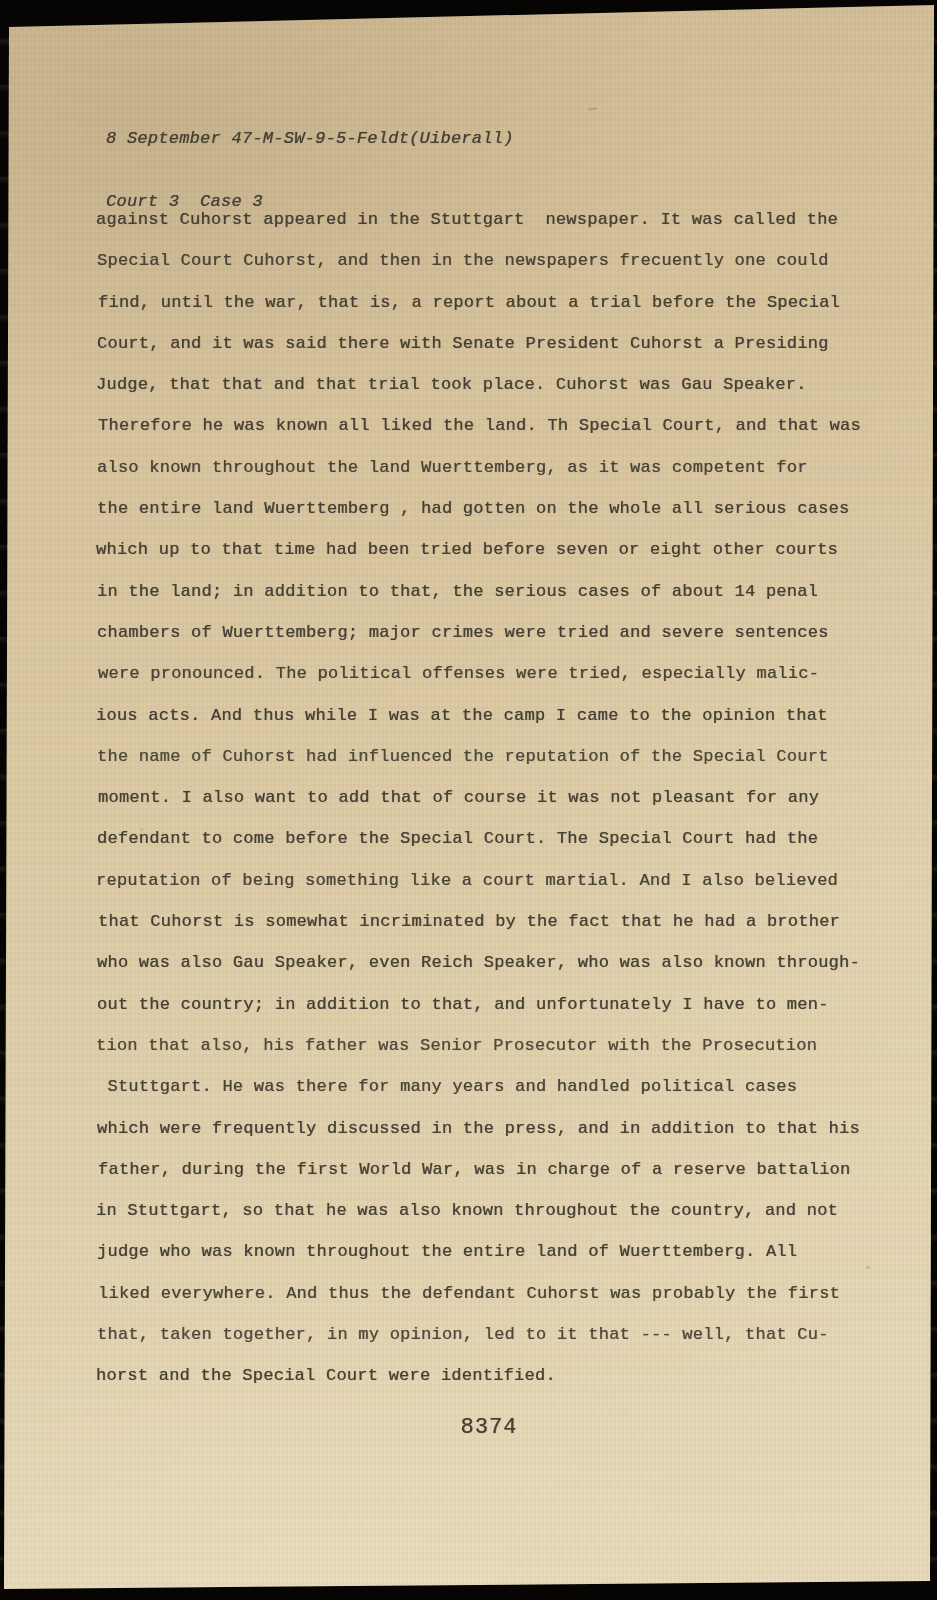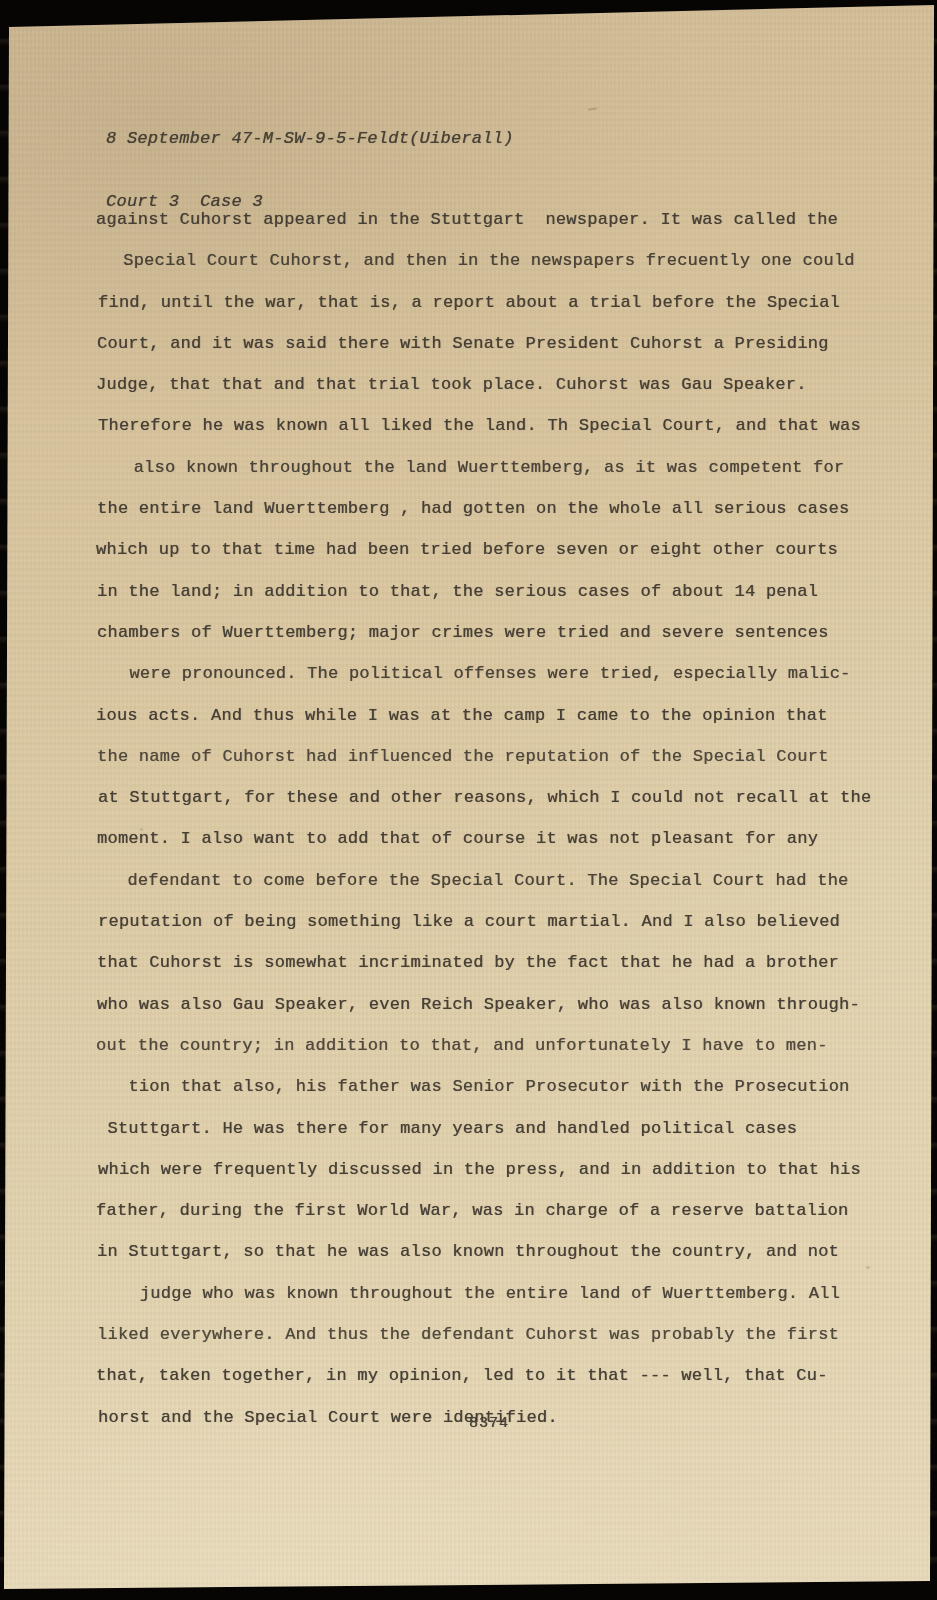--- a/index.html
+++ b/index.html
@@ -42,24 +42,24 @@
   }
   .header-line2{}
   .body-block{
     position:absolute;left:97px;top:199px;width:784px;
     font-size:17px;line-height:41.3px;letter-spacing:0.25px;
   }
   .line{white-space:pre;height:41.3px;}
   .line:nth-child(3n){transform:translateX(1px);}
   .line:nth-child(4n+1){transform:translateX(-1px);}
   .line:nth-child(7n){opacity:0.93;}
-  .line:nth-child(5n+2){opacity:0.97;text-align:center;}
+  .line:nth-child(5n+2){opacity:0.97;}
   .page-number{
     position:absolute;left:97px;top:1415px;width:784px;
-    text-align:center;font-size:15px;letter-spacing:1px;
+    text-align:center;font-size:22px;letter-spacing:1px;
   }
   .speck{position:absolute;background:rgba(70,60,45,0.45);border-radius:1px;}
   .speck-a{left:588px;top:108px;width:9px;height:2px;transform:rotate(-8deg);opacity:0.5;}
   .speck-b{left:866px;top:1266px;width:4px;height:3px;border-radius:50%;opacity:0.4;}
   .speck-c{left:140px;top:828px;width:3px;height:3px;border-radius:50%;opacity:0.35;}
   .speck-d{left:520px;top:552px;width:3px;height:2px;border-radius:50%;opacity:0.3;}
 </style>
 </head>
 <body>
 
@@ -85,21 +85,20 @@
   <div class="line">Judge, that that and that trial took place. Cuhorst was Gau Speaker.</div>
   <div class="line">Therefore he was known all liked the land. Th Special Court, and that was</div>
   <div class="line">also known throughout the land Wuerttemberg, as it was competent for</div>
   <div class="line">the entire land Wuerttemberg , had gotten on the whole all serious cases</div>
   <div class="line">which up to that time had been tried before seven or eight other courts</div>
   <div class="line">in the land; in addition to that, the serious cases of about 14 penal</div>
   <div class="line">chambers of Wuerttemberg; major crimes were tried and severe sentences</div>
   <div class="line">were pronounced. The political offenses were tried, especially malic-</div>
   <div class="line">ious acts. And thus while I was at the camp I came to the opinion that</div>
   <div class="line">the name of Cuhorst had influenced the reputation of the Special Court</div>
-  <div class="line">at Stuttgart, for these and other reasons, which I could not recall at the</div>
   <div class="line">moment. I also want to add that of course it was not pleasant for any</div>
   <div class="line">defendant to come before the Special Court. The Special Court had the</div>
   <div class="line">reputation of being something like a court martial. And I also believed</div>
   <div class="line">that Cuhorst is somewhat incriminated by the fact that he had a brother</div>
   <div class="line">who was also Gau Speaker, even Reich Speaker, who was also known through-</div>
   <div class="line">out the country; in addition to that, and unfortunately I have to men-</div>
   <div class="line">tion that also, his father was Senior Prosecutor with the Prosecution</div>
   <div class="line"> Stuttgart. He was there for many years and handled political cases</div>
   <div class="line">which were frequently discussed in the press, and in addition to that his</div>
   <div class="line">father, during the first World War, was in charge of a reserve battalion</div>

